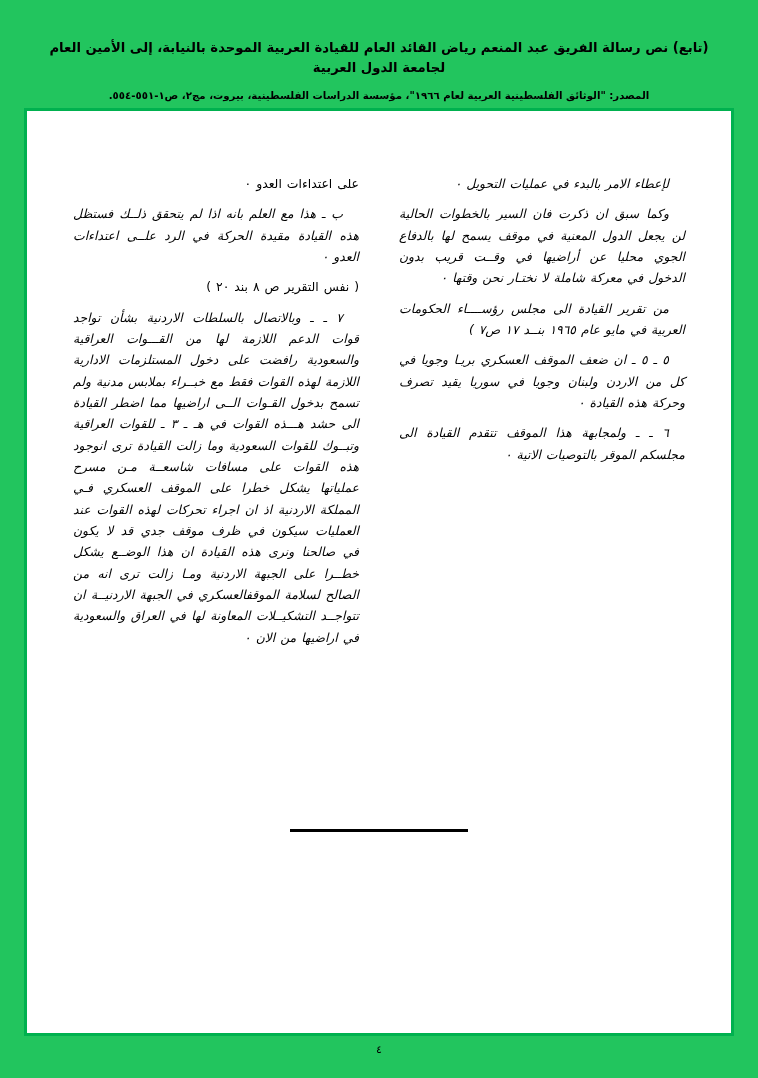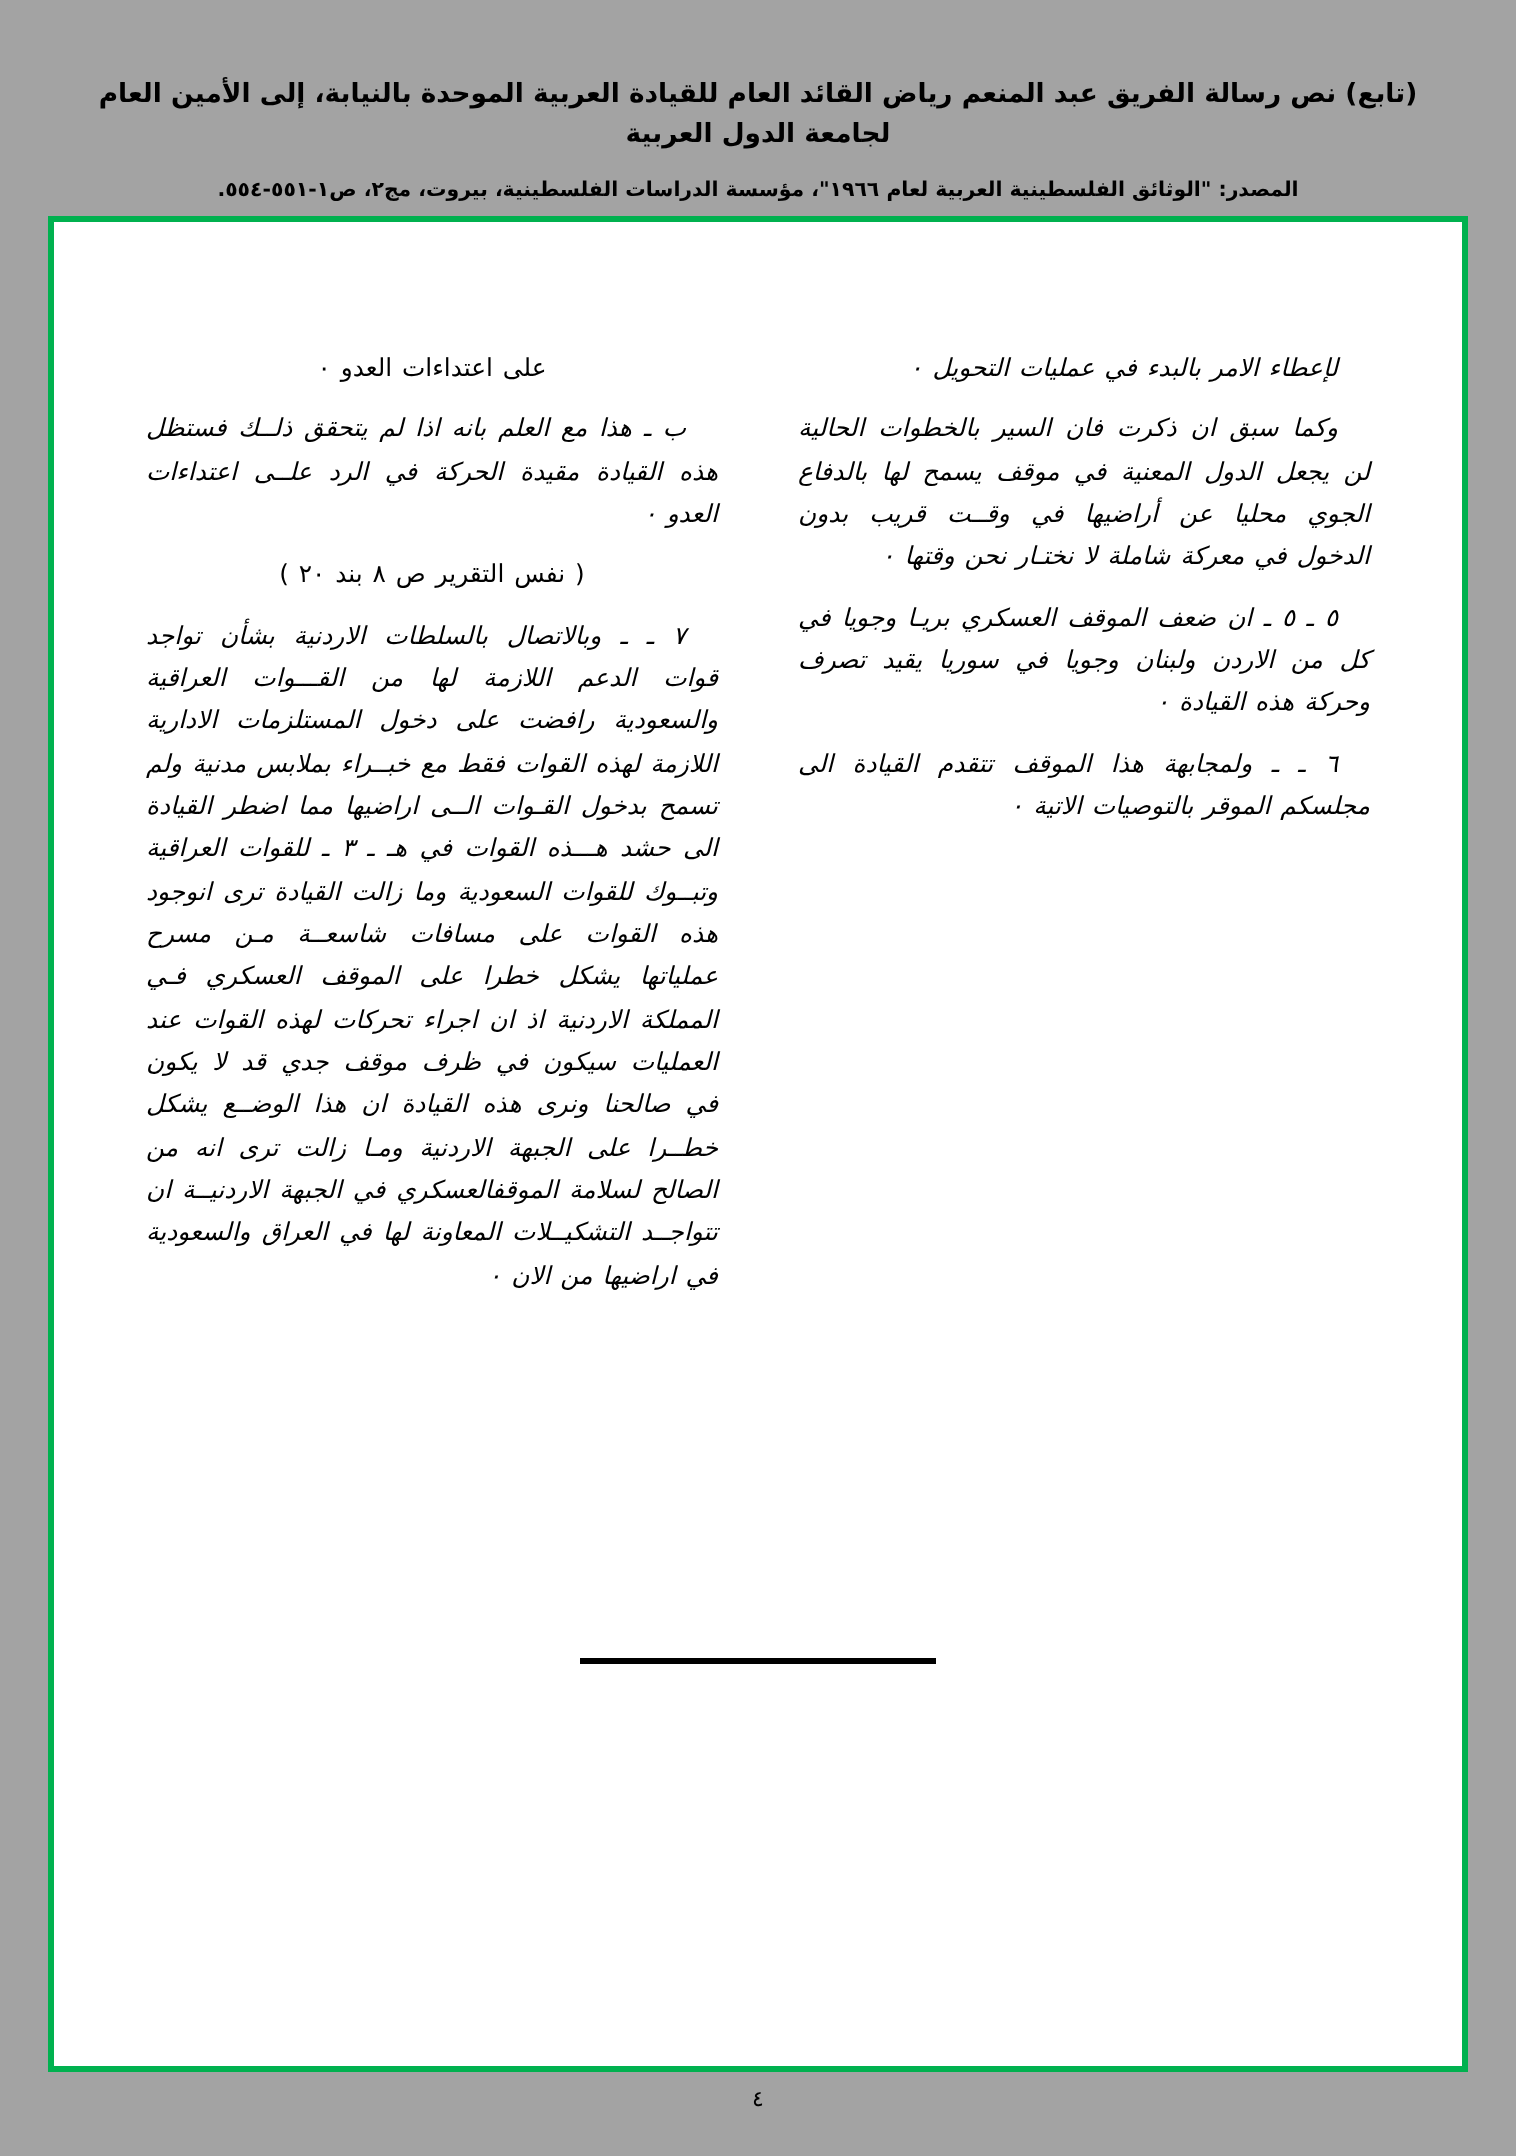--- a/index.html
+++ b/index.html
@@ -10,21 +10,21 @@
   body {
     width: 758px;
     height: 1078px;
     position: relative;
     font-family: "DejaVu Sans", sans-serif;
     color: #000000;
   }
   .page {
     position: absolute;
     inset: 0;
-    background: #a3a3a3;
+    background: #22c55e;
   }
   .doc-header {
     position: absolute;
     top: 38px;
     right: 28px;
     left: 28px;
     text-align: center;
   }
   .doc-title {
     font-family: "DejaVu Sans", sans-serif;
@@ -71,21 +71,20 @@
     font-family: "DejaVu Sans", sans-serif;
     font-size: 12.4px;
     line-height: 1.72;
     text-align: justify;
     direction: rtl;
     margin: 0 0 9px 0;
     letter-spacing: 0.2px;
     word-spacing: 1px;
   }
   .para.center {
-    text-align: center;
   }
   .para.indent {
     text-indent: 16px;
     font-style: italic;
   }
   .rule {
     position: absolute;
     top: 718px;
     right: 0;
     left: 0;
@@ -118,20 +117,21 @@
     <div class="doc-source">المصدر: "الوثائق الفلسطينية العربية لعام ١٩٦٦"، مؤسسة الدراسات الفلسطينية، بيروت، مج٢، ص١-٥٥١-٥٥٤.</div>
   </div>
 
   <div class="frame">
 
     <div class="columns">
 
       <div class="col">
         <p class="para indent">لإعطاء الامر بالبدء في عمليات التحويل ٠</p>
         <p class="para indent">وكما سبق ان ذكرت فان السير بالخطوات الحالية لن يجعل الدول المعنية في موقف يسمح لها بالدفاع الجوي محليا عن أراضيها في وقــت قريب بدون الدخول في معركة شاملة لا نختـار نحن وقتها ٠</p>
+        <p class="para indent">من تقرير القيادة الى مجلس رؤســــاء الحكومات العربية في مايو عام ١٩٦٥ بنــد ١٧ ص٧ )</p>
         <p class="para indent">٥ ـ ٥ ـ ان ضعف الموقف العسكري بريـا وجويا في كل من الاردن ولبنان وجويا في سوريا يقيد تصرف وحركة هذه القيادة ٠</p>
         <p class="para indent">٦ ـ ـ ولمجابهة هذا الموقف تتقدم القيادة الى مجلسكم الموقر بالتوصيات الاتية ٠</p>
       </div>
 
       <div class="col">
         <p class="para center">على اعتداءات العدو ٠</p>
         <p class="para indent">ب ـ هذا مع العلم بانه اذا لم يتحقق ذلــك فستظل هذه القيادة مقيدة الحركة في الرد علــى اعتداءات العدو ٠</p>
         <p class="para center">( نفس التقرير ص ٨ بند ٢٠ )</p>
         <p class="para indent">٧ ـ ـ وبالاتصال بالسلطات الاردنية بشأن تواجد قوات الدعم اللازمة لها من القـــوات العراقية والسعودية رافضت على دخول المستلزمات الادارية اللازمة لهذه القوات فقط مع خبــراء بملابس مدنية ولم تسمح بدخول القـوات الــى اراضيها مما اضطر القيادة الى حشد هـــذه القوات في هـ ـ ٣ ـ للقوات العراقية وتبــوك للقوات السعودية وما زالت القيادة ترى انوجود هذه القوات على مسافات شاسعــة مـن مسرح عملياتها يشكل خطرا على الموقف العسكري فـي المملكة الاردنية اذ ان اجراء تحركات لهذه القوات عند العمليات سيكون في ظرف موقف جدي قد لا يكون في صالحنا ونرى هذه القيادة ان هذا الوضــع يشكل خطــرا على الجبهة الاردنية ومـا زالت ترى انه من الصالح لسلامة الموقفالعسكري في الجبهة الاردنيــة ان تتواجــد التشكيــلات المعاونة لها في العراق والسعودية في اراضيها من الان ٠</p>
       </div>

